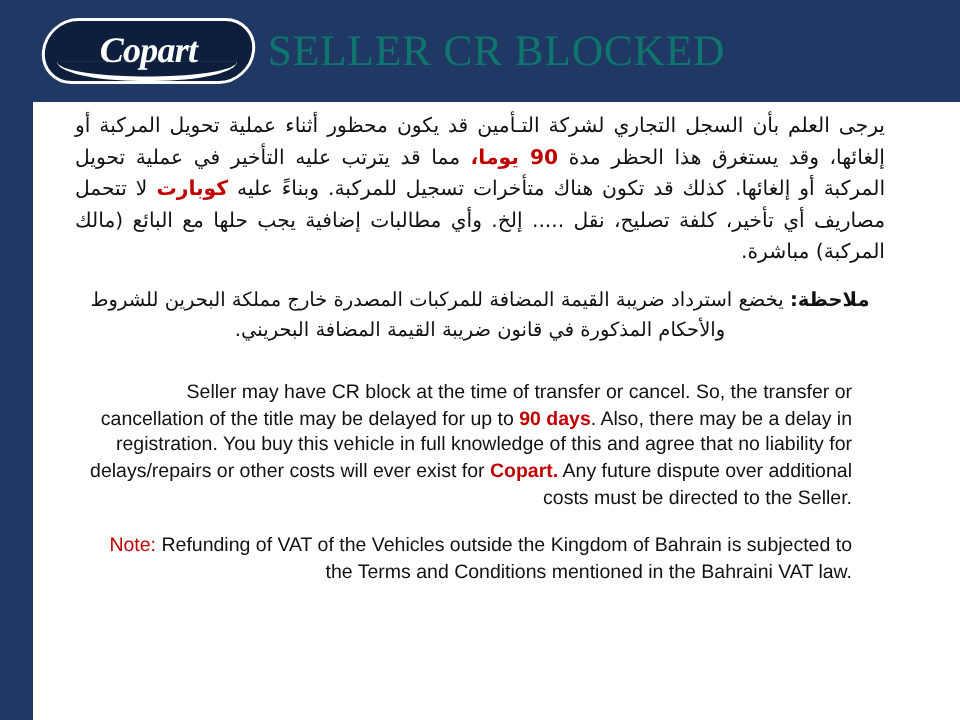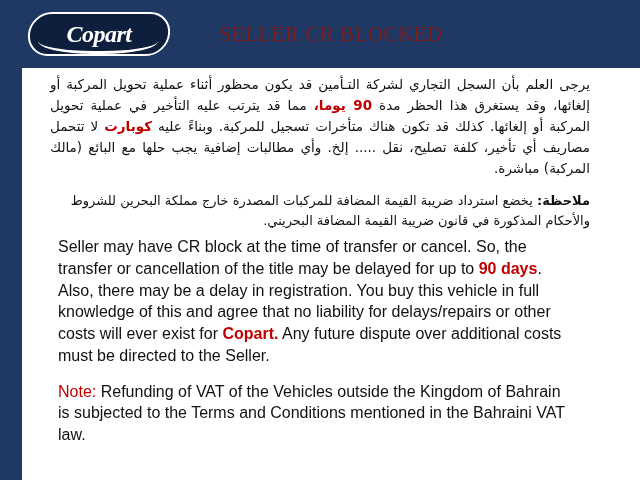--- a/index.html
+++ b/index.html
@@ -47,23 +47,23 @@
     background: #ffffff;
   }
   .header-title {
     position: absolute;
     left: 22px;
     top: 0;
     width: 618px;
     height: 68px;
     line-height: 68px;
     text-align: center;
-    color: #7f1d1d;
+    color: #0f766e;
     font-family: "Liberation Serif", serif;
-    font-size: 21px;
+    font-size: 29px;
     letter-spacing: 0.5px;
     white-space: nowrap;
   }
   
   .logo {
     position: absolute;
     left: 28px;
     top: 12px;
     width: 142px;
     height: 58px;
@@ -112,42 +112,43 @@
     width: 540px;
     direction: rtl;
     text-align: justify;
     color: #111111;
     font-family: "DejaVu Sans", sans-serif;
     font-size: 13.5px;
     line-height: 1.55;
   }
   .arabic-note {
     margin-top: 12px;
-    text-align: right;
+    text-align: center;
     direction: rtl;
     font-size: 13px;
     line-height: 1.55;
   }
   .ar-bold {
     font-weight: bold;
   }
   .ar-red {
     color: #c00000;
     font-weight: bold;
   }
   
   .english-block {
     position: absolute;
     left: 58px;
-    top: 236px;
+    top: 252px;
     width: 510px;
     color: #111111;
     font-family: "Liberation Sans", sans-serif;
-    font-size: 16px;
+    font-size: 13px;
     line-height: 1.36;
+    text-align: right;
   }
   .english-block p {
     margin: 0 0 14px 0;
   }
   .en-red {
     color: #c00000;
     font-weight: bold;
   }
   .en-note-label {
     color: #c00000;

